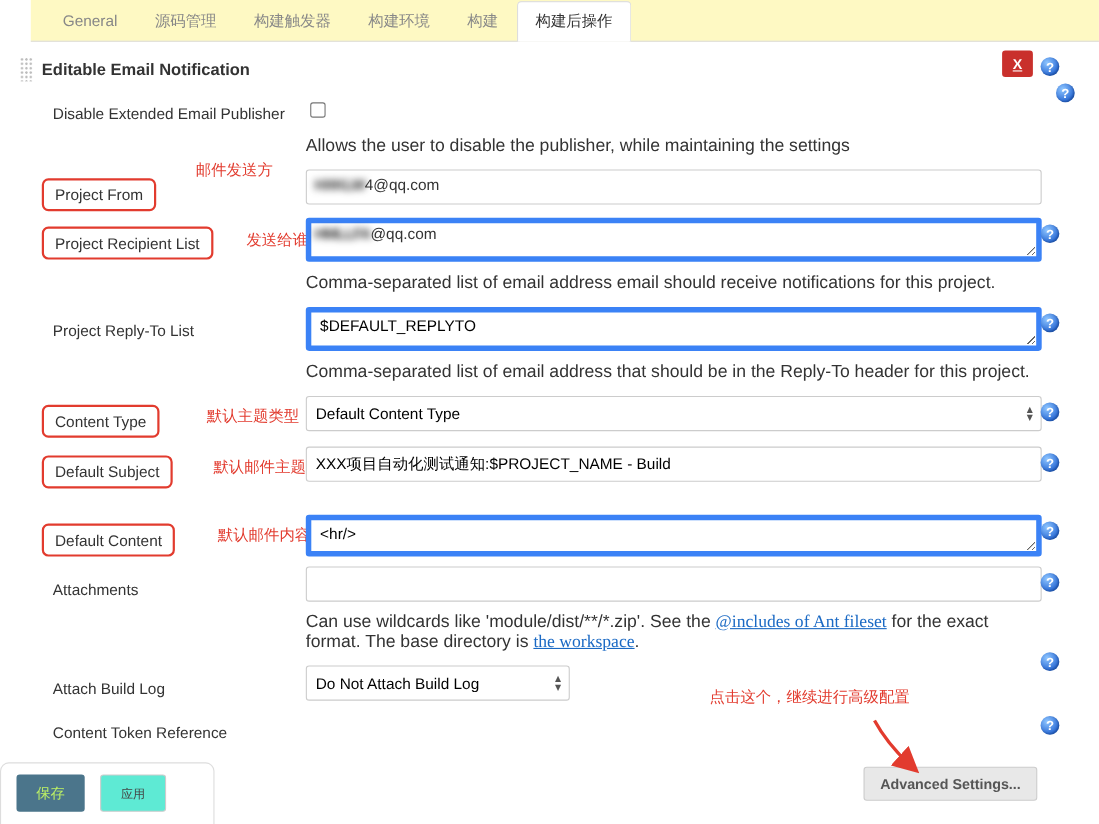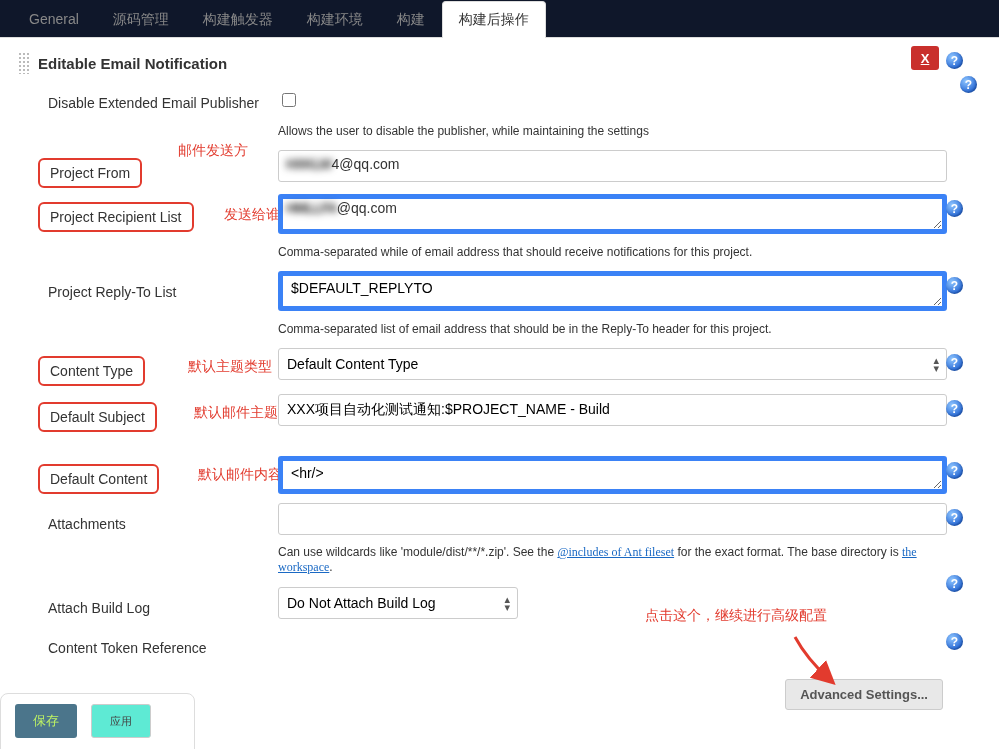--- a/index.html
+++ b/index.html
@@ -9,21 +9,22 @@
     font-size: 14px;
     color: #333;
     background: #fff;
     width: 999px;
   }
   
   .tabs {
     display: flex;
     border-bottom: 1px solid #ddd;
     padding-left: 12px;
-    background: #0f172a;
+    background: #fef9c3;
+    margin-left: 28px;
   }
   .tab {
     padding: 9px 16px 9px;
     color: #888;
     cursor: pointer;
     border: 1px solid transparent;
     border-bottom: none;
     position: relative;
     bottom: -1px;
     border-radius: 4px 4px 0 0;
@@ -88,21 +89,21 @@
     background: #fff;
   }
   textarea {
     width: 100%; min-height: 38px;
     padding: 4px 8px; font-size: 14px;
     border: 5px solid #3b82f6; border-radius: 3px;
     background: #fff; resize: vertical;
     font-family: Liberation Sans, sans-serif;
   }
   .ta-short { height: 40px; }
-  .helper { margin: 8px 30px 12px 240px; font-size: 12px; color: #333; }
+  .helper { margin: 8px 30px 12px 240px; font-size: 16px; color: #333; }
   .help-right { top: 6px; }
   .checkbox { width: 14px; height: 14px; margin-left: 4px; margin-top: 11px; cursor: pointer; }
   .select-wrap { position: relative; }
   .select-caret {
     position: absolute; right: 8px; top: 50%; transform: translateY(-50%);
     font-size: 11px; color: #555; pointer-events: none; line-height: 8px;
   }
   .readonly-select { appearance: none; -webkit-appearance: none; padding-right: 26px; }
   .narrow-select-wrap { width: 240px; position: relative; }
   a.link { color: #1a69c4; text-decoration: underline; font-family: Liberation Serif, serif; }
@@ -193,21 +194,21 @@
           <span class="anno" style="left:186px; top:12px;">发送给谁，可以多个人，","隔开</span>
         </div>
         <div class="input-col">
           <textarea class="ta-short" style=""></textarea>
           <div style="position:absolute; left:8px; top:6px; pointer-events:none;">
             <span class="obscured">HMLLFA</span><span>@qq.com</span>
           </div>
           <div class="help-icon help-right"></div>
         </div>
       </div>
-      <div class="helper">Comma-separated while of email address that should receive notifications for this project.</div>
+      <div class="helper">Comma-separated list of email address email should receive notifications for this project.</div>
 
       <div class="row">
         <div class="label-col">
           <span class="label-box">Project Reply-To List</span>
         </div>
         <div class="input-col">
           <textarea class="ta-short" style="">$DEFAULT_REPLYTO</textarea>
           <div class="help-icon help-right"></div>
         </div>
       </div>

